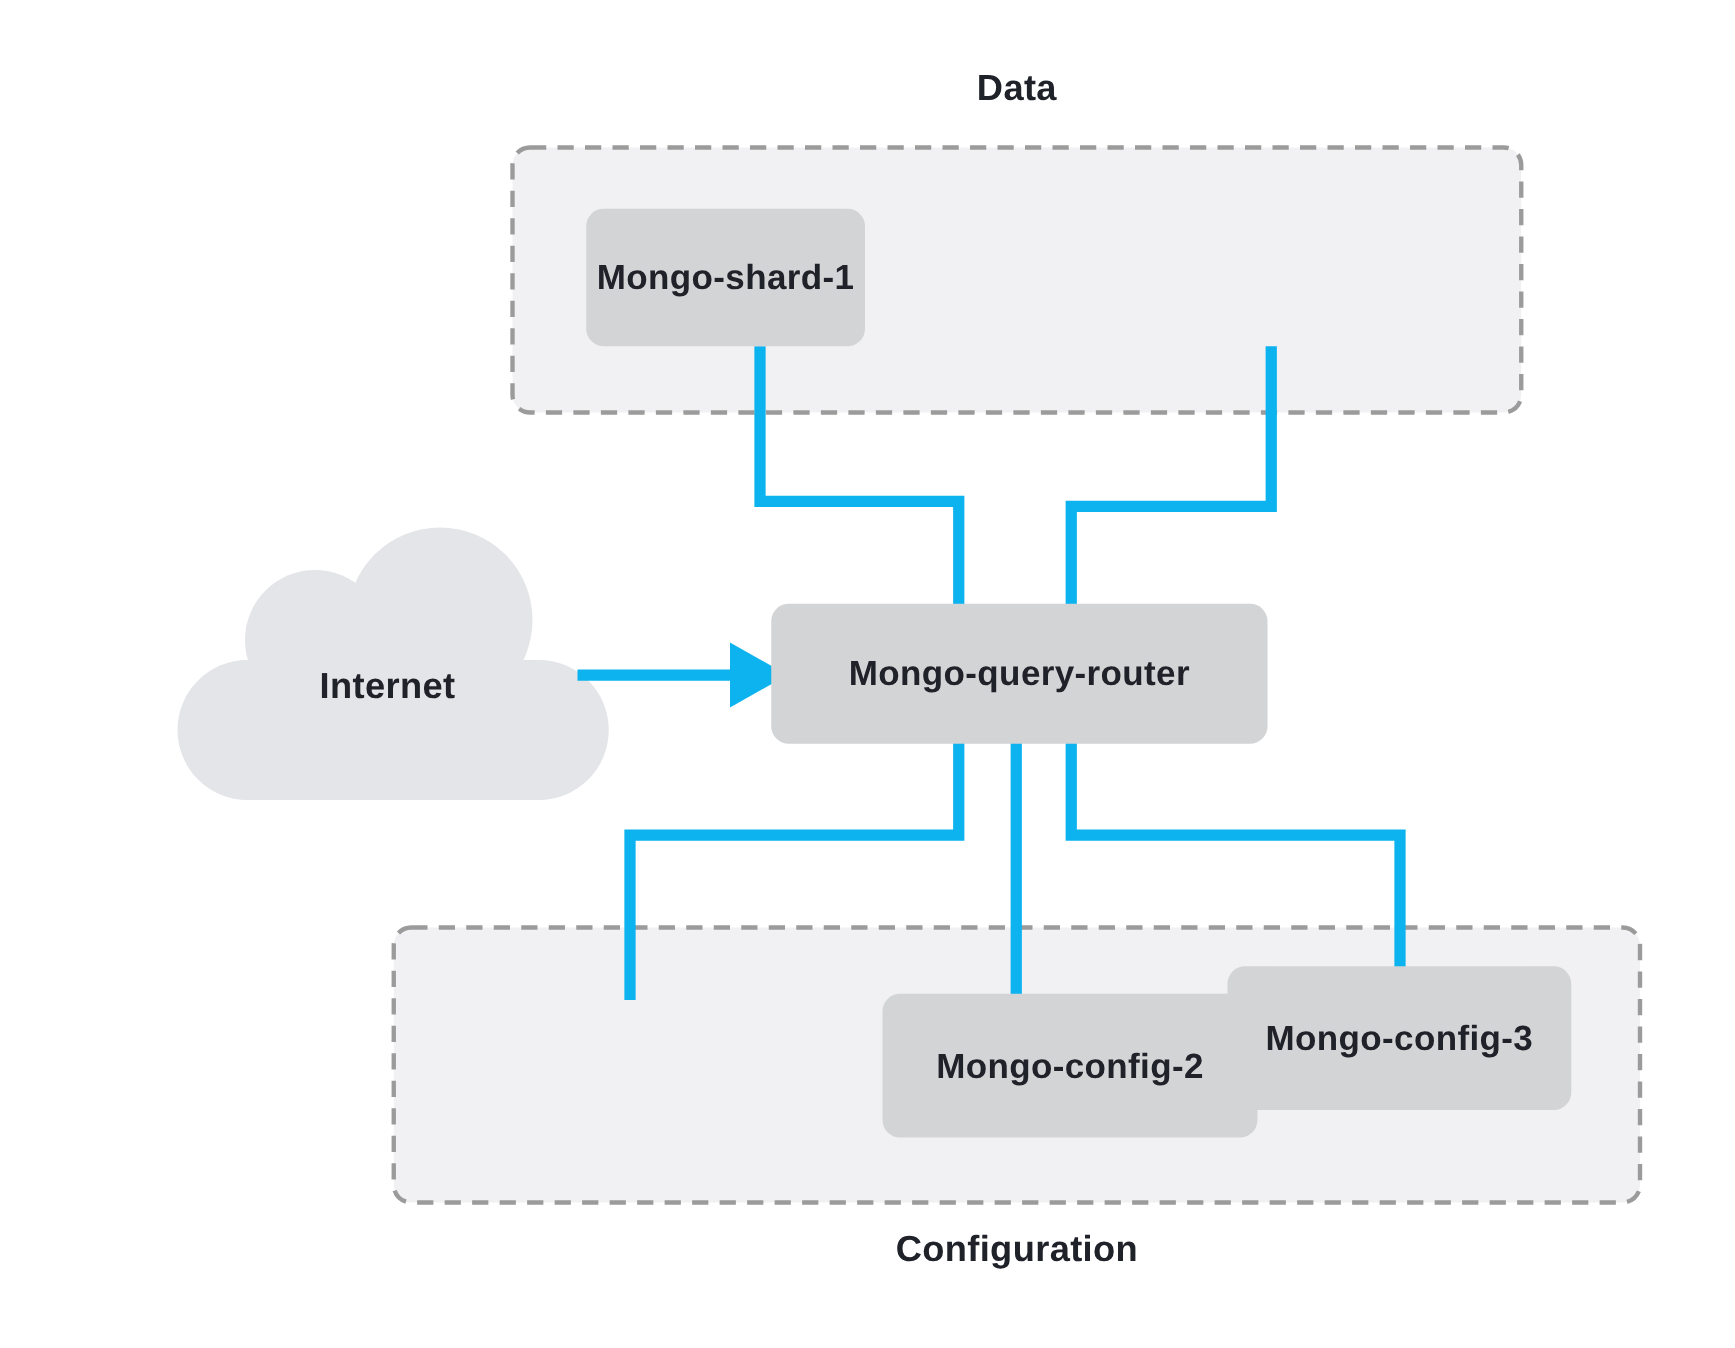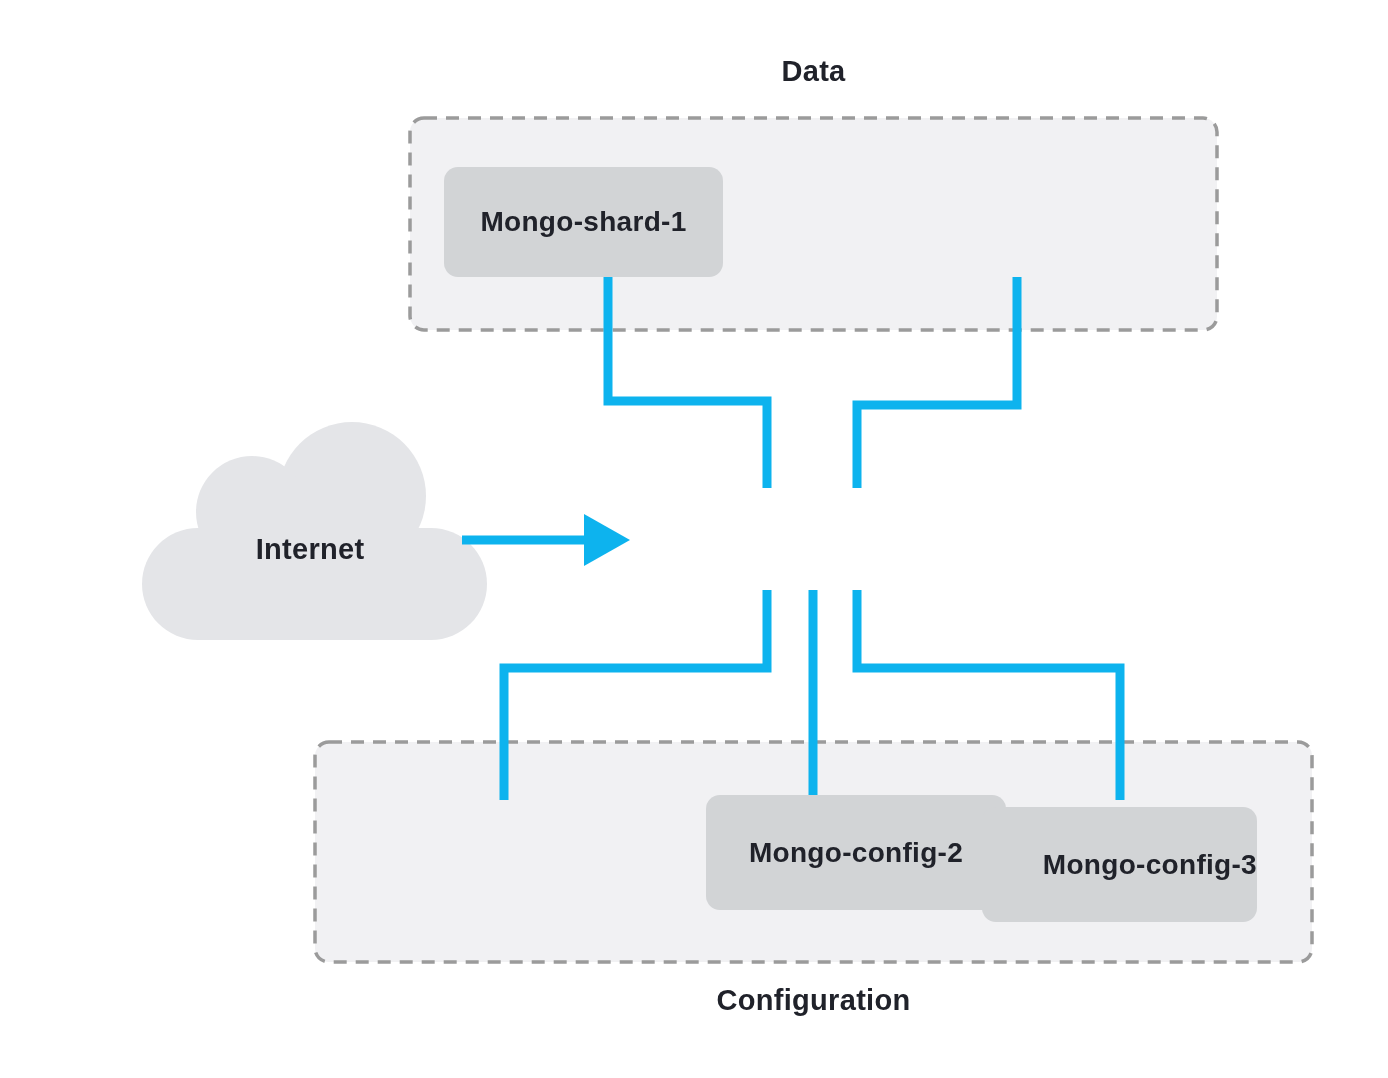--- a/index.html
+++ b/index.html
@@ -74,28 +74,31 @@
       <polyline points="430,540 556,540"></polyline>
       <polygon points="552,514 598,540 552,566"></polygon>
     </g>
   </svg>
 
   <div class="group-label" style="left:378px; top:55px; width:807px;">Data</div>
   <div class="group-label" style="left:283px; top:984px; width:997px;">Configuration</div>
 
   <div class="cloud-label" style="left:158px; top:533px; width:240px;">Internet</div>
 
-  <div class="node" style="left:412px; top:167px; width:279px; height:110px;">
+  <div class="node" style="left:437px; top:167px; width:223px; height:110px;">
     <span>Mongo-shard-1</span>
   </div>
 
 
+  <div class="node" style="left:585px; top:483px; width:397px; height:112px;">
+    <span>Mongo-query-router</span>
+  </div>
 
 
   <div class="node" style="left:674px; top:795px; width:300px; height:115px;">
     <span>Mongo-config-2</span>
   </div>
 
-  <div class="node" style="left:950px; top:807px; width:275px; height:115px;justify-content:flex-end;">
+  <div class="node" style="left:950px; top:773px; width:275px; height:115px;">
     <span>Mongo-config-3</span>
   </div>
 
 </div>
 
 </body></html>

